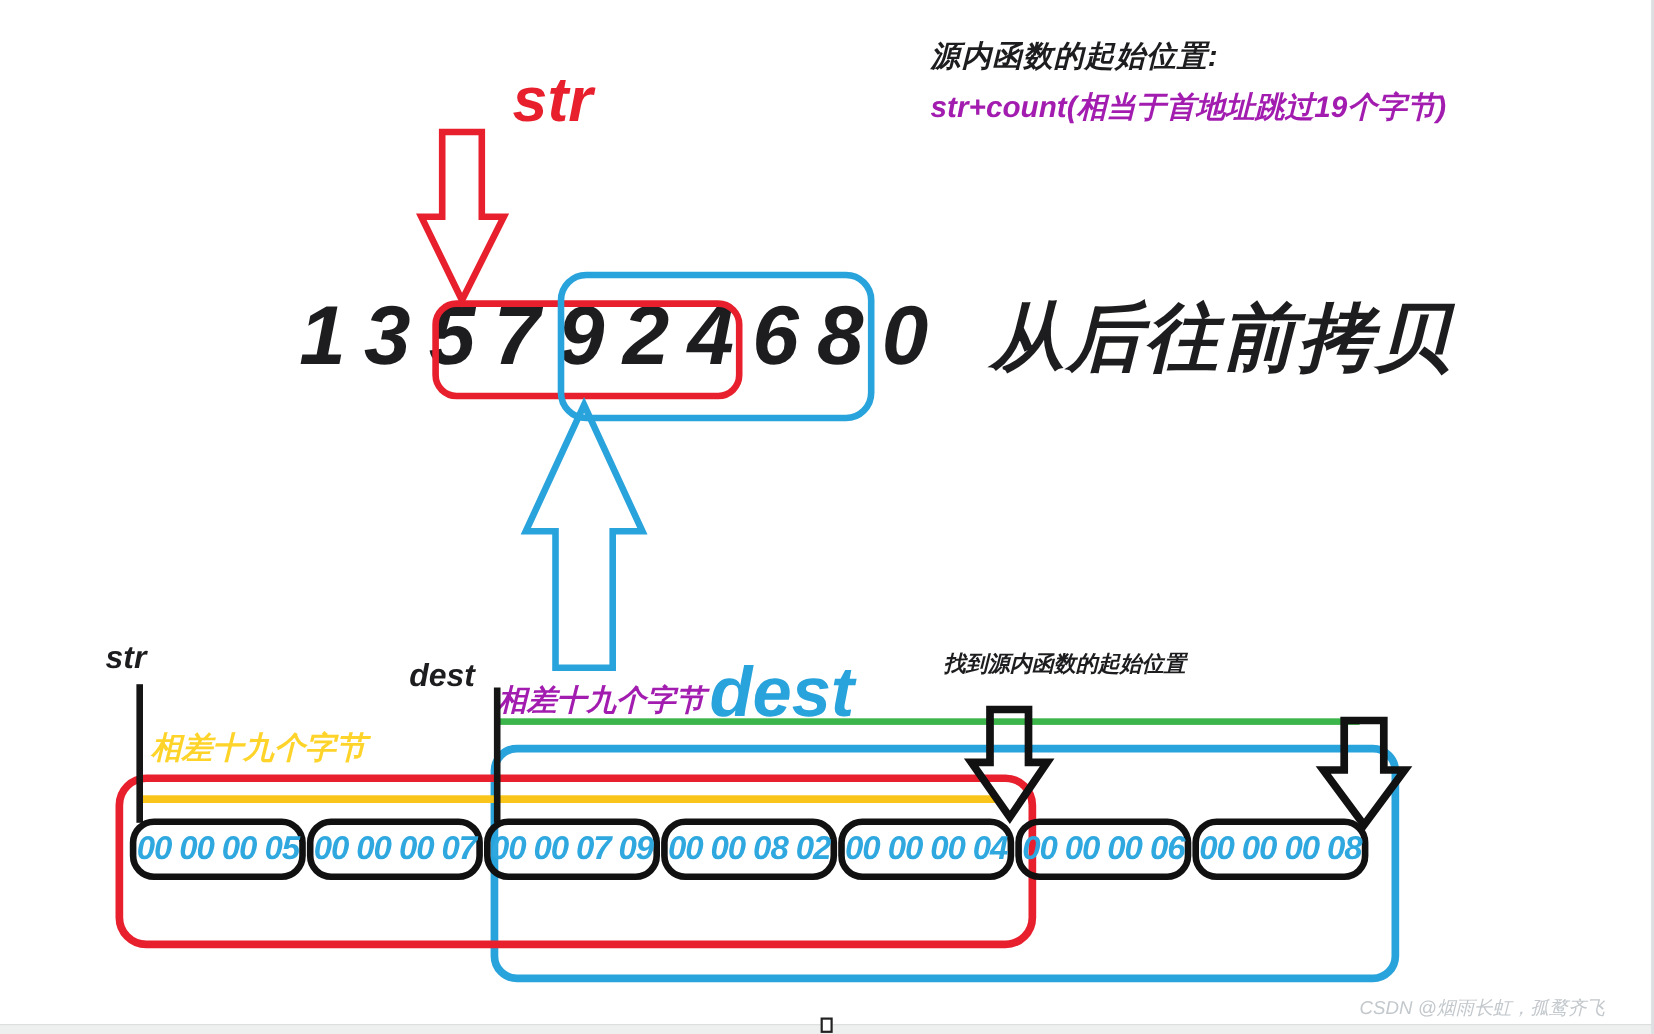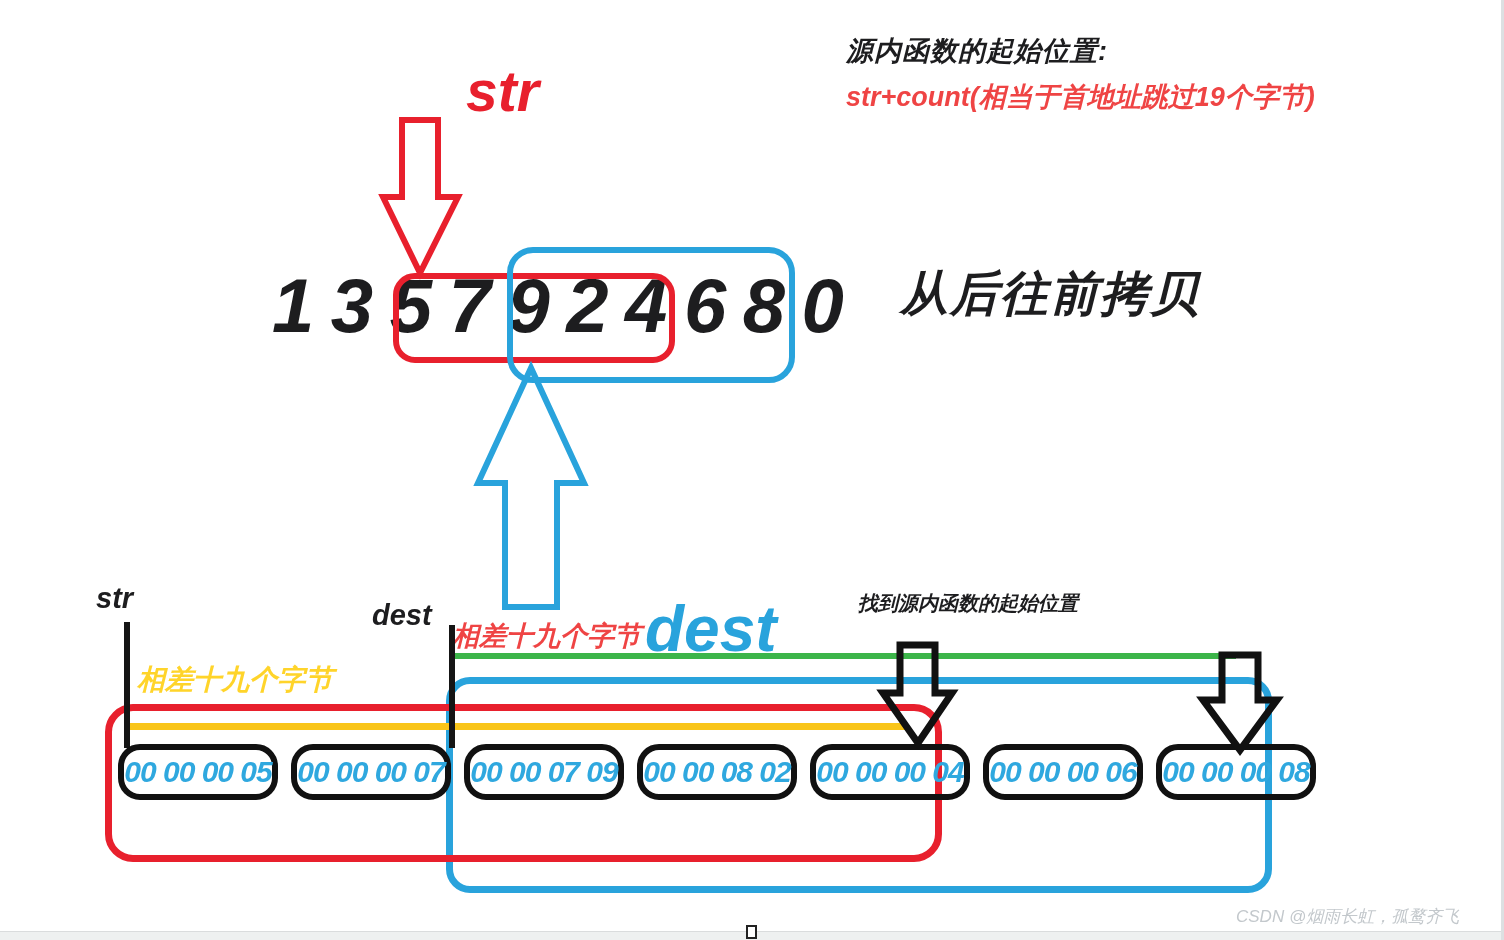--- a/index.html
+++ b/index.html
@@ -1,47 +1,47 @@
 <!DOCTYPE html>
 <html><head>
 <meta charset="utf-8">
 <style>
   html,body{margin:0;padding:0;background:#fff;}
   #canvas{position:relative;width:1504px;height:940px;background:#ffffff;overflow:hidden;
           font-family:"Liberation Sans","DejaVu Sans",sans-serif;font-style:italic;}
   .abs{position:absolute;}
   .b{font-weight:700;}
   
-  .red-t{color:#e8202d;} .blue-t{color:#29a3dc;} .green-t{color:#ef4444;}
+  .red-t{color:#e8202d;} .blue-t{color:#29a3dc;} .green-t{color:#a21caf;}
   .yellow-t{color:#ffd42a;} .black-t{color:#1d1d1f;}
   
   .note1{left:846px;top:33px;font-size:27px;letter-spacing:1px;}
   .note2{left:846px;top:79px;font-size:27px;}
   .str-red{left:466px;top:58px;font-size:57px;}
   .digit-row{left:272px;top:266px;width:572px;display:flex;justify-content:space-between;
              font-size:76px;line-height:80px;font-weight:700;color:#1d1d1f;}
-  .copy-dir{left:900px;top:262px;font-size:48px;letter-spacing:2px;}
+  .copy-dir{left:900px;top:262px;font-size:68px;letter-spacing:2px;}
   .rect-top-red{left:393px;top:273px;width:282px;height:90px;border:6px solid #e8202d;border-radius:22px;box-sizing:border-box;}
   .rect-top-blue{left:507px;top:247px;width:288px;height:136px;border:6px solid #29a3dc;border-radius:26px;box-sizing:border-box;}
   
   .str-label{left:96px;top:582px;font-size:29px;}
   .dest-label{left:372px;top:599px;font-size:29px;}
   .vline{width:6px;background:#151515;}
   .str-line{left:124px;top:622px;height:126px;}
   .dest-line{left:449px;top:625px;height:123px;}
   .yellow-gap{left:137px;top:661px;font-size:28px;}
   .green-gap{left:452px;top:618px;font-size:27px;}
   .dest-big{left:645px;top:597px;font-size:64px;line-height:64px;}
   .find-src{left:858px;top:590px;font-size:20px;}
   .find-dst{left:1202px;top:614px;font-size:27px;}
   .green-line{left:452px;top:653px;width:784px;height:6px;background:#3cb54a;}
   .rect-bot-blue{left:446px;top:677px;width:826px;height:216px;border:7px solid #29a3dc;border-radius:24px;box-sizing:border-box;}
   .rect-bot-red{left:105px;top:704px;width:837px;height:158px;border:7px solid #e8202d;border-radius:28px;box-sizing:border-box;}
   .yellow-line{left:126px;top:723px;width:779px;height:7px;background:#f9c51a;}
-  .byte-row{left:118px;top:744px;display:flex;gap:13px;}
+  .byte-row{left:118px;top:744px;display:flex;gap:1px;}
   .byte-box{width:160px;height:56px;box-sizing:border-box;border:6px solid #111;border-radius:22px;
             display:flex;align-items:center;justify-content:center;
             font-size:30px;font-weight:700;letter-spacing:-1px;color:#2fa8df;background:transparent;white-space:nowrap;}
   
   .svg-overlay{left:0;top:0;pointer-events:none;}
   .bottom-bar{left:0;top:931px;width:1504px;height:9px;background:#eef0f0;border-top:1px solid #dadcdd;box-sizing:border-box;}
   .caret{left:746px;top:925px;width:11px;height:14px;border:2px solid #222;box-sizing:border-box;background:#fff;}
   .watermark{left:1236px;top:905px;font-size:17px;color:#c3c8cc;white-space:nowrap;}
   .right-edge{left:1501px;top:0;width:3px;height:940px;background:#dde0e2;}
 </style>

